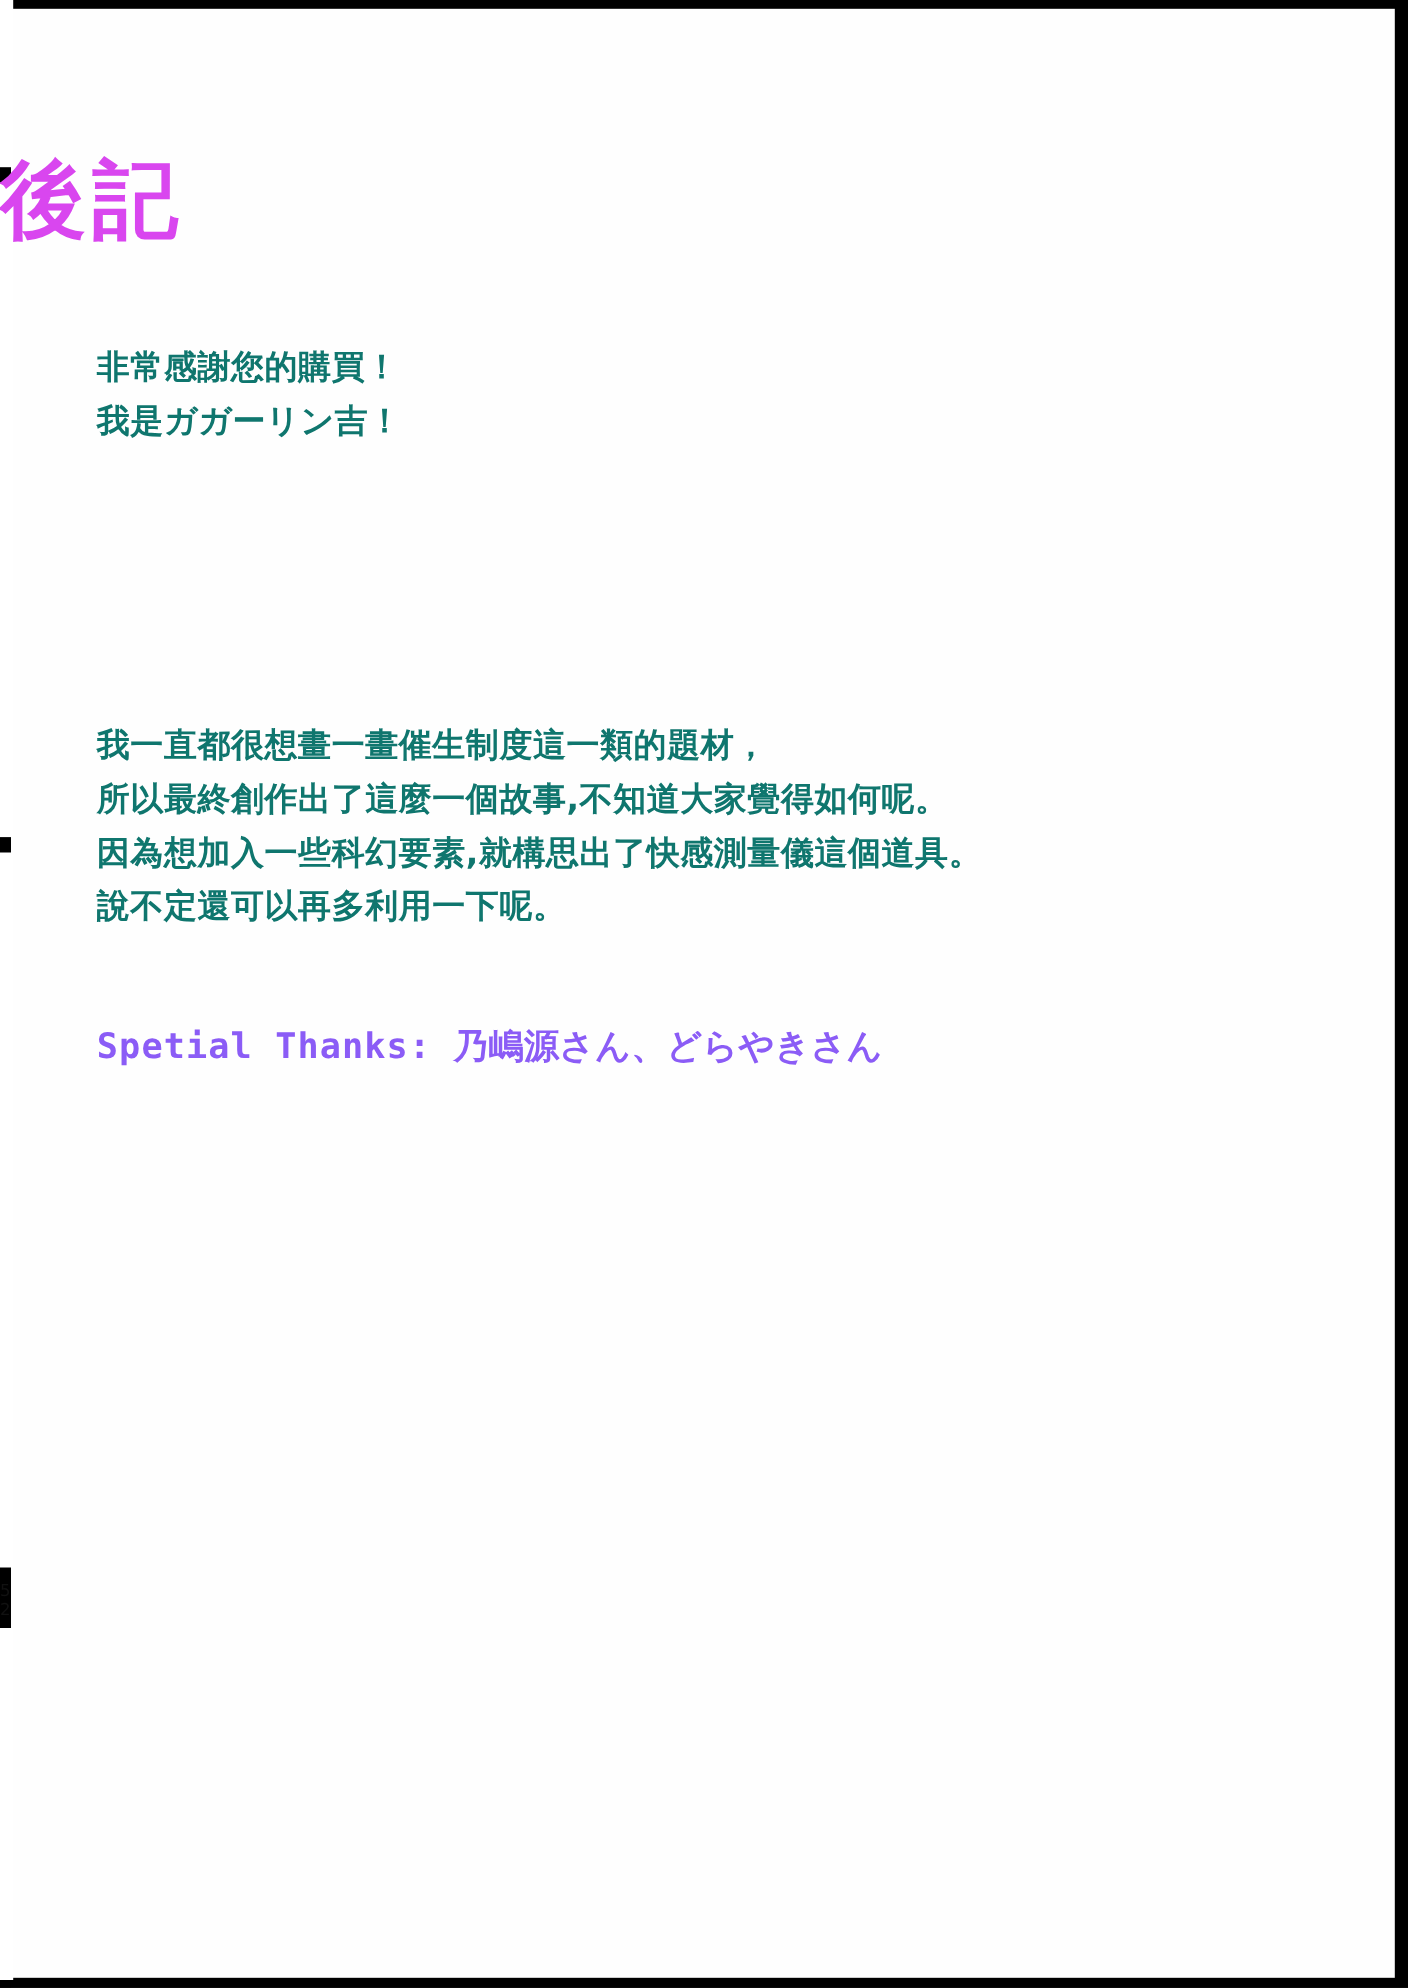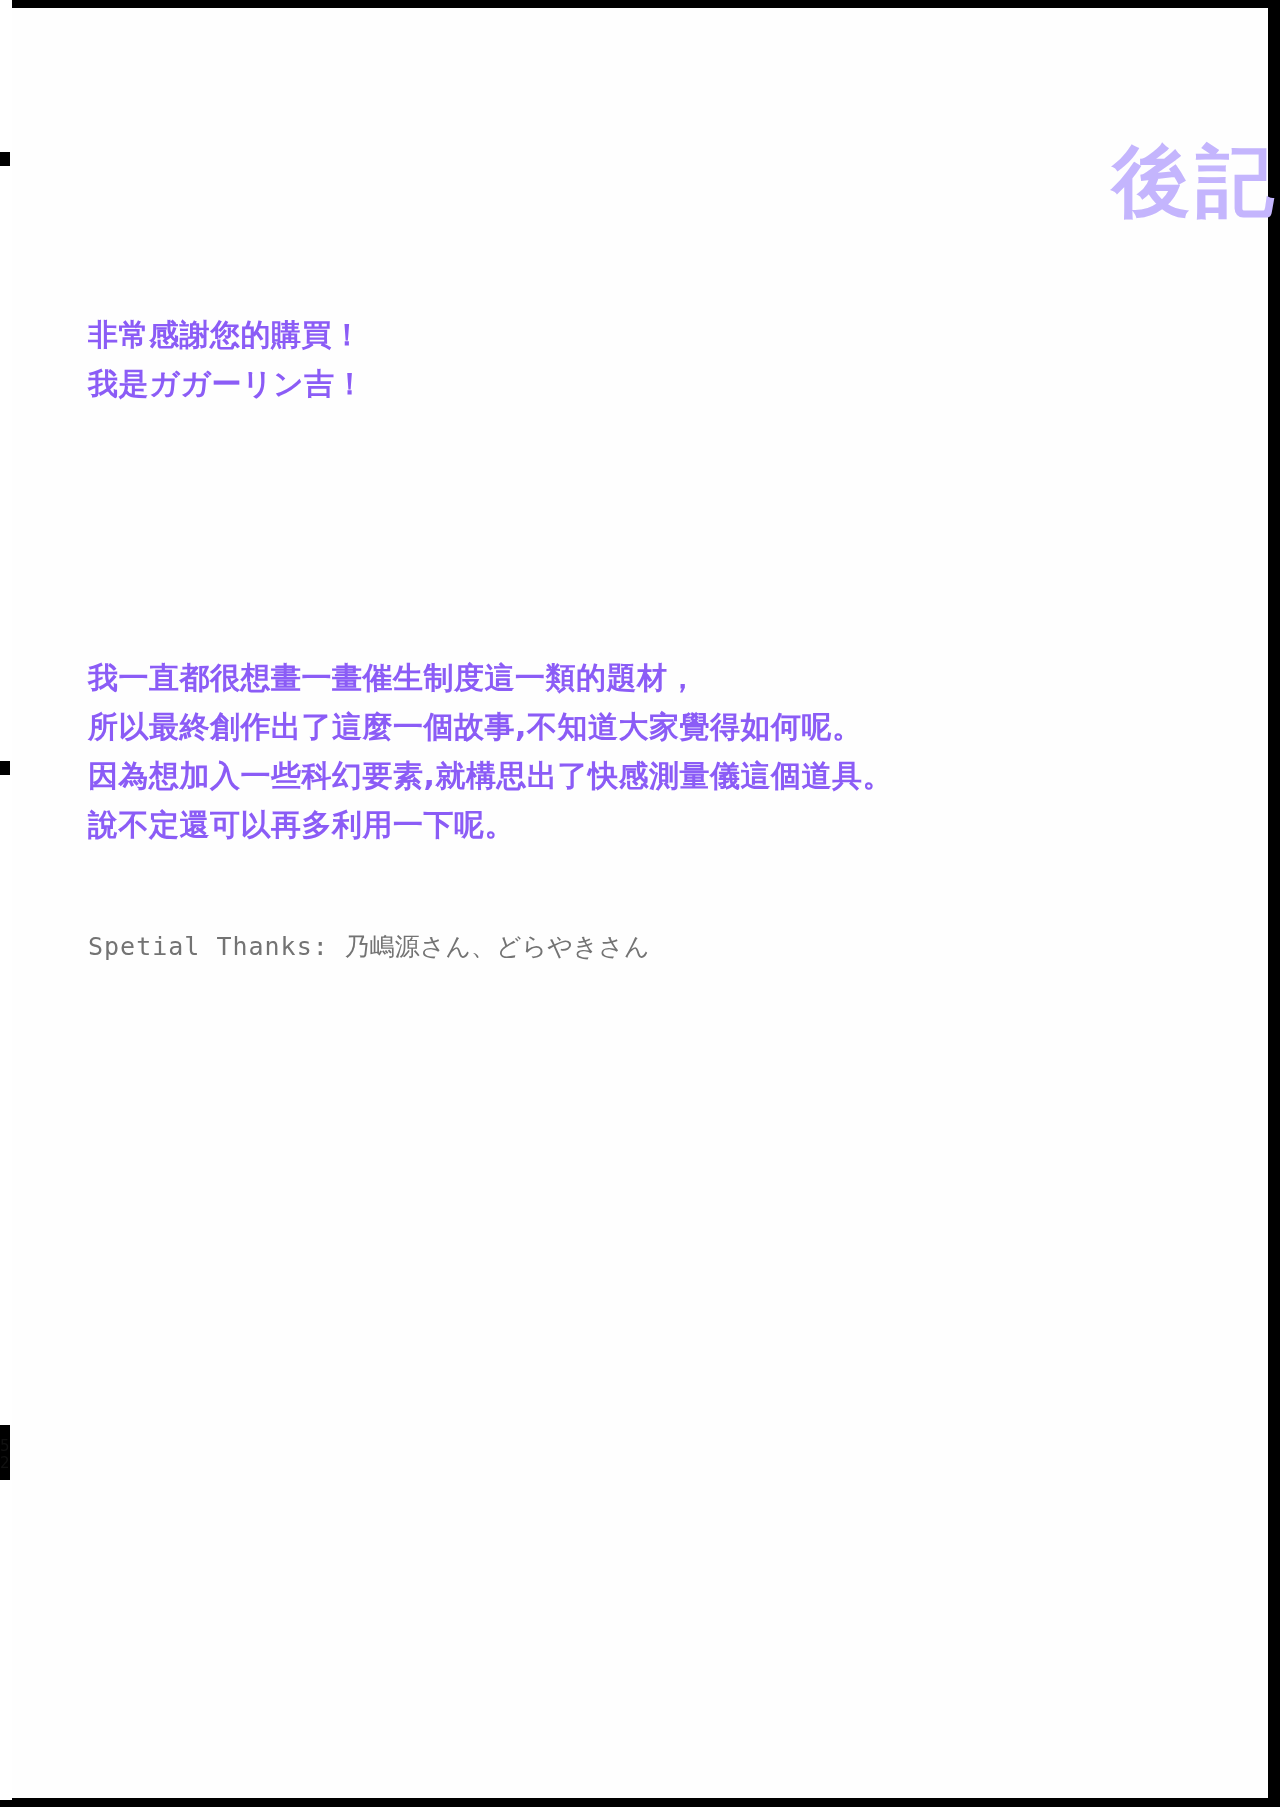--- a/index.html
+++ b/index.html
@@ -37,52 +37,52 @@
     position: absolute;
     left: 0;
     width: 12px;
     background: #ffffff;
   }
   .title {
     position: absolute;
     left: 0;
     right: 0;
     top: 78px;
-    text-align: right;
+    text-align: left;
     font-size: 78px;
     font-weight: 700;
     letter-spacing: 6px;
-    color: #c4b5fd;
+    color: #d946ef;
     font-family: "DejaVu Sans", sans-serif;
   }
   .body-text {
     position: absolute;
     left: 88px;
     top: 212px;
     width: 1060px;
     font-size: 30px;
     font-weight: 700;
     line-height: 49px;
-    color: #8b5cf6;
+    color: #0f766e;
     letter-spacing: 0.5px;
     white-space: pre-wrap;
   }
   .para {
     margin: 0 0 0 0;
     white-space: pre-wrap;
   }
   .gap-sm { height: 49px; }
   .gap-lg { height: 98px; }
   .thanks {
     position: absolute;
     left: 88px;
     top: 930px;
-    font-size: 25px;
-    font-weight: 400;
-    color: #737373;
+    font-size: 32px;
+    font-weight: 700;
+    color: #8b5cf6;
     font-family: "DejaVu Sans Mono", monospace;
     letter-spacing: 1px;
   }
   .thanks .cjk {
     font-family: "DejaVu Sans", sans-serif;
     letter-spacing: 0px;
   }
   .page-number {
     position: absolute;
     left: 0px;

